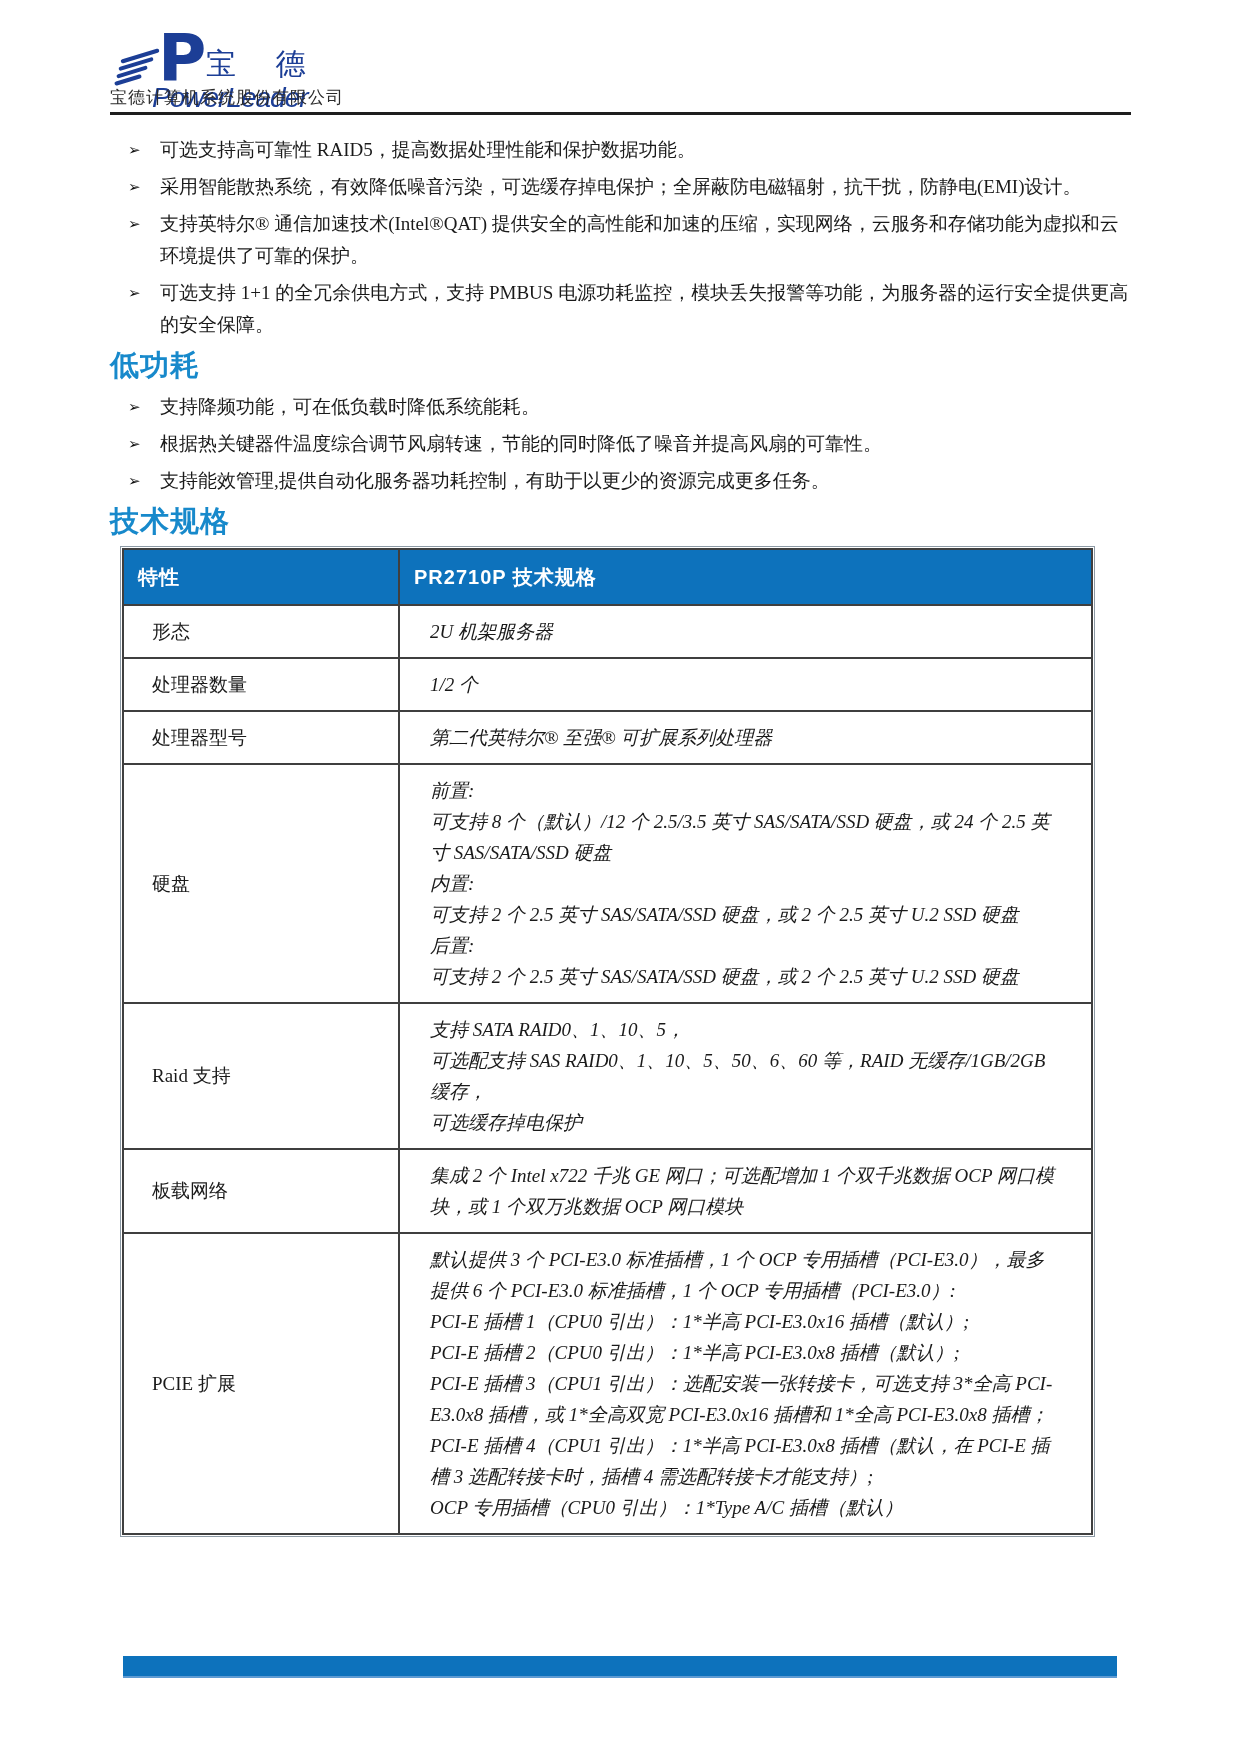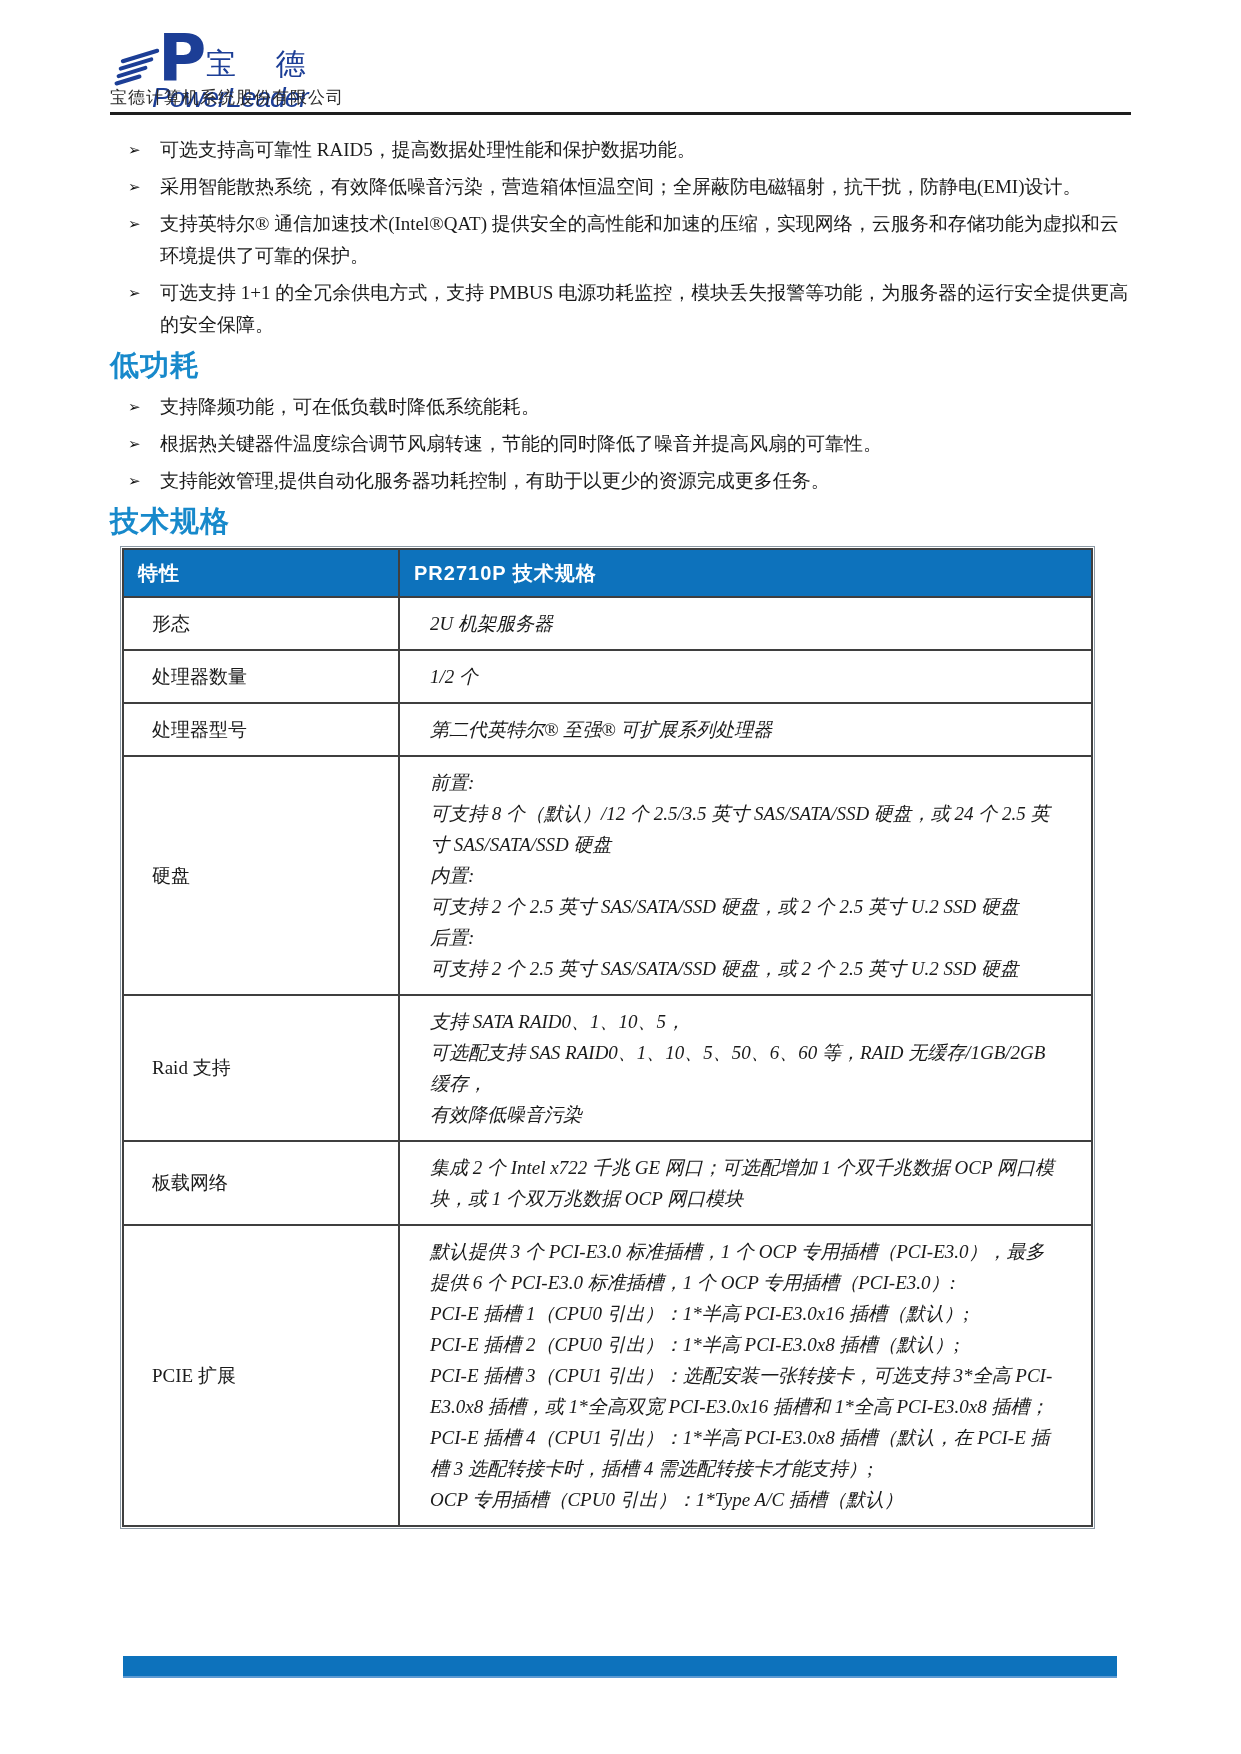--- a/index.html
+++ b/index.html
@@ -77,21 +77,21 @@
     border-collapse:collapse;
     border:2px solid var(--border-dark);
     outline:1px solid #8d9aa5;outline-offset:1px;
     font-size:19px;
   }
   table.spec th,table.spec td{border:2px solid var(--border-dark);}
   table.spec thead th{
     background:var(--table-header-blue);color:#ffffff;
     font-family:"Liberation Sans","DejaVu Sans",sans-serif;
     font-size:20px;font-weight:bold;text-align:left;
-    height:48px;padding:0 14px;letter-spacing:1px;
+    height:56px;padding:0 14px;letter-spacing:1px;
   }
   td.feature-cell{
     width:276px;vertical-align:middle;
     padding:10px 10px 10px 28px;line-height:30px;
   }
   td.value-cell{vertical-align:middle;padding:10px 30px;font-style:italic;}
   .value-line{line-height:31px;}
   
   .footer-bar{
     position:absolute;left:123px;top:1656px;
@@ -119,21 +119,21 @@
 
   <div class="content">
 
     <ul class="bullets">
         <li>
           <span class="marker">➢</span>
           <span class="bullet-text">可选支持高可靠性 RAID5，提高数据处理性能和保护数据功能。</span>
         </li>
         <li>
           <span class="marker">➢</span>
-          <span class="bullet-text">采用智能散热系统，有效降低噪音污染，营造箱体恒温空间；全屏蔽防电磁辐射，抗干扰，防静电(EMI)设计。</span>
+          <span class="bullet-text">采用智能散热系统，有效降低噪音污染，可选缓存掉电保护；全屏蔽防电磁辐射，抗干扰，防静电(EMI)设计。</span>
         </li>
         <li>
           <span class="marker">➢</span>
           <span class="bullet-text">支持英特尔® 通信加速技术(Intel®QAT) 提供安全的高性能和加速的压缩，实现网络，云服务和存储功能为虚拟和云环境提供了可靠的保护。</span>
         </li>
         <li>
           <span class="marker">➢</span>
           <span class="bullet-text">可选支持 1+1 的全冗余供电方式，支持 PMBUS 电源功耗监控，模块丢失报警等功能，为服务器的运行安全提供更高的安全保障。</span>
         </li>
       </ul>
@@ -196,21 +196,21 @@
               <div class="value-line">可支持 2 个 2.5 英寸 SAS/SATA/SSD 硬盘，或 2 个 2.5 英寸 U.2 SSD 硬盘</div>
               <div class="value-line">后置:</div>
               <div class="value-line">可支持 2 个 2.5 英寸 SAS/SATA/SSD 硬盘，或 2 个 2.5 英寸 U.2 SSD 硬盘</div>
             </td>
           </tr>
           <tr>
             <td class="feature-cell">Raid 支持</td>
             <td class="value-cell">
               <div class="value-line">支持 SATA RAID0、1、10、5，</div>
               <div class="value-line">可选配支持 SAS RAID0、1、10、5、50、6、60 等，RAID 无缓存/1GB/2GB 缓存，</div>
-              <div class="value-line">有效降低噪音污染</div>
+              <div class="value-line">可选缓存掉电保护</div>
             </td>
           </tr>
           <tr>
             <td class="feature-cell">板载网络</td>
             <td class="value-cell">
               <div class="value-line">集成 2 个 Intel x722 千兆 GE 网口；可选配增加 1 个双千兆数据 OCP 网口模块，或 1 个双万兆数据 OCP 网口模块</div>
             </td>
           </tr>
           <tr>
             <td class="feature-cell">PCIE 扩展</td>

